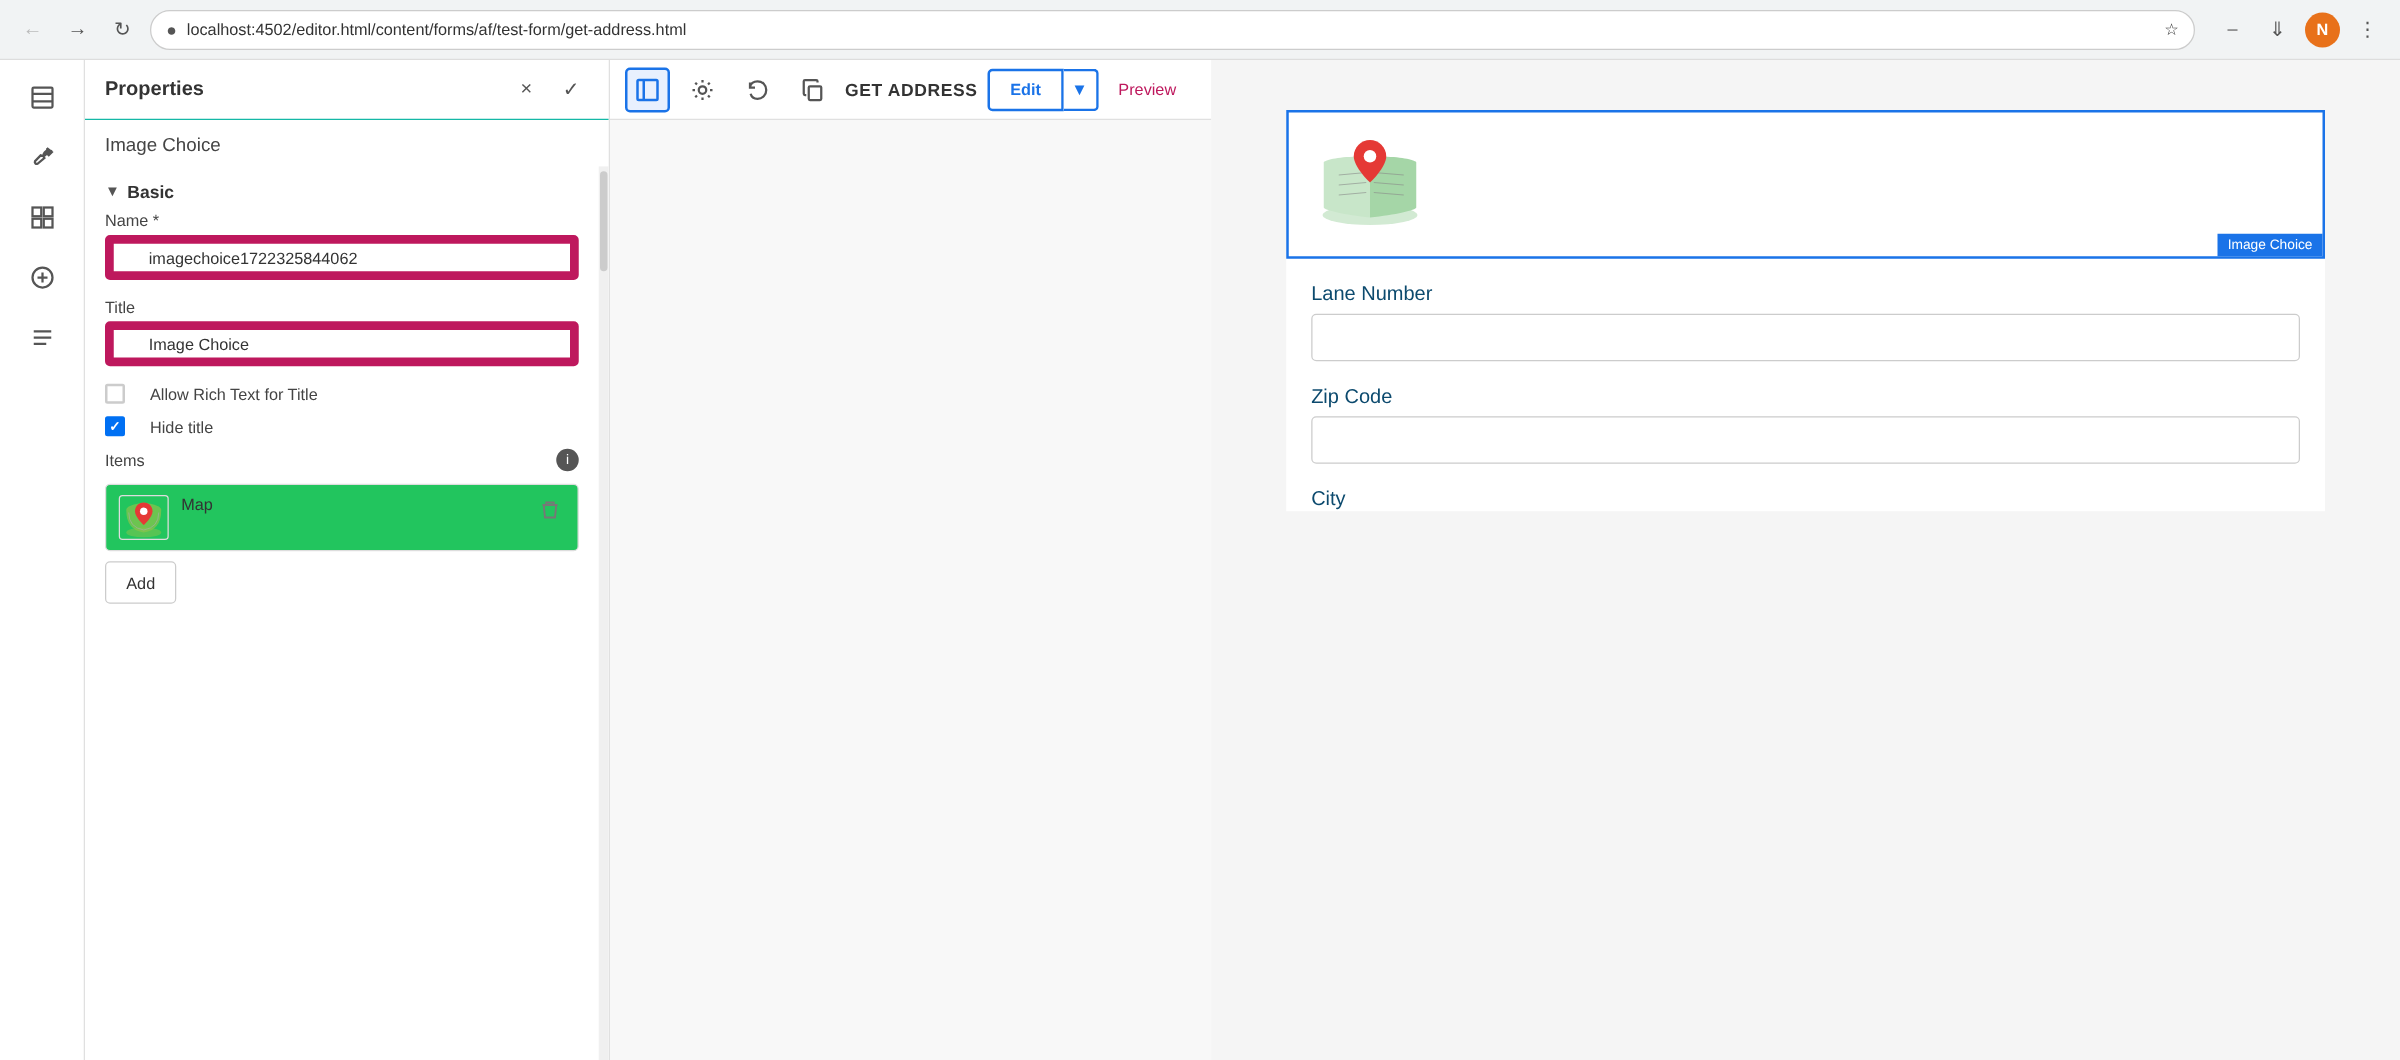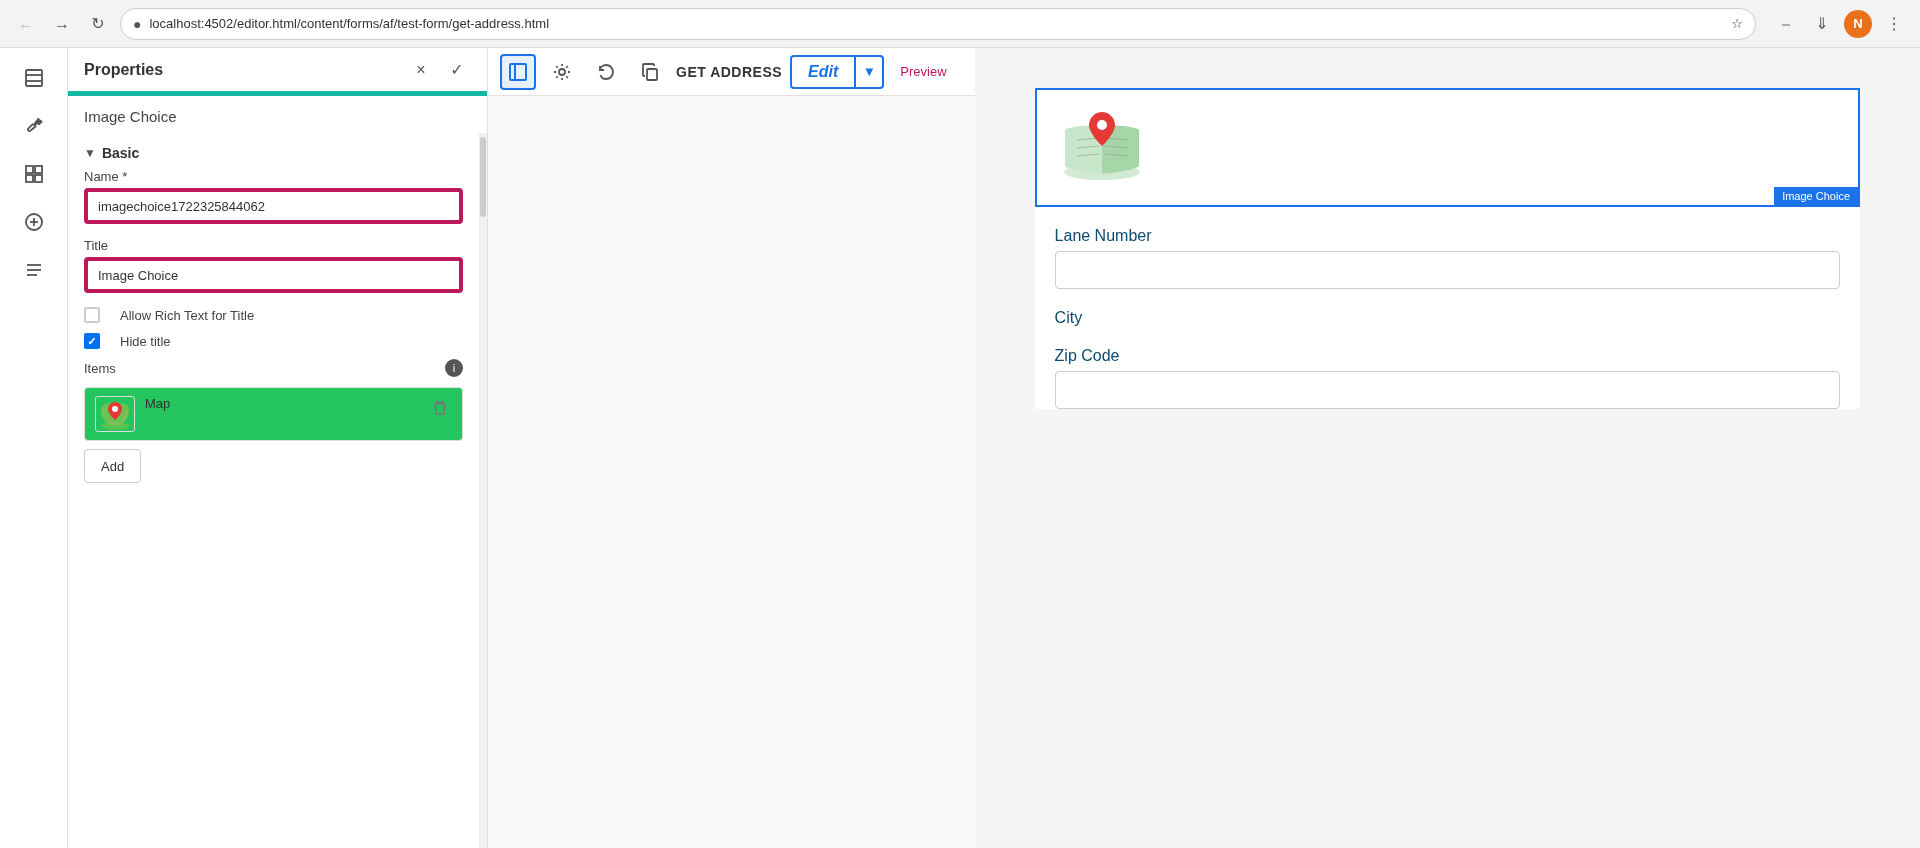--- a/index.html
+++ b/index.html
@@ -93,21 +93,21 @@
       display: flex;
       flex-direction: column;
       overflow: hidden;
     }
     .properties-header {
       height: 48px;
       display: flex;
       align-items: center;
       justify-content: space-between;
       padding: 0 16px;
-      border-bottom: 5px solid #14b8a6;
+      border-bottom: 1px solid #14b8a6;
     }
     .properties-title {
       font-size: 16px;
       font-weight: 600;
       color: #333;
     }
     .properties-header-actions {
       display: flex; gap: 8px;
     }
     .properties-action-btn {
@@ -146,23 +146,23 @@
       margin-bottom: 14px;
     }
     .field-label {
       font-size: 13px;
       color: #444;
       margin-bottom: 4px;
     }
     .field-input {
       width: 100%;
       height: 36px;
-      border: 4px solid #be185d;
+      border: 7px solid #be185d;
       border-radius: 4px;
-      padding: 0 10px;
+      padding: 0 28px;
       font-size: 13px;
       color: #333;
       background: white;
       outline: none;
     }
 
     .checkbox-row {
       display: flex;
       align-items: center;
       gap: 20px;
@@ -300,25 +300,24 @@
       display: flex;
       align-items: center;
       gap: 0;
     }
     .edit-btn {
       height: 34px;
       padding: 0 16px;
       border: 2px solid #1a73e8;
       border-radius: 4px 0 0 4px;
       background: white;
-      font-size: 16px;
+      font-size: 13px;
       color: #1a73e8;
       cursor: pointer;
       font-weight: 600;
-      font-style: italic;
     }
     .edit-dropdown-btn {
       height: 34px;
       width: 28px;
       border: 2px solid #1a73e8;
       border-left: none;
       border-radius: 0 4px 4px 0;
       background: white;
       cursor: pointer;
       display: flex; align-items: center; justify-content: center;
@@ -628,25 +627,25 @@
         <div class="form-section">
           <div style="height: 20px;"></div>
 
           <div class="form-field-group">
             <div class="form-field-label">Lane Number</div>
             <input class="form-field-input" type="text" style="">
           </div>
 
 
           <div class="form-field-group">
-            <div class="form-field-label">City</div>
-          </div>
-
-          <div class="form-field-group">
             <div class="form-field-label">Zip Code</div>
             <input class="form-field-input" type="text" style="">
+          </div>
+
+          <div class="form-field-group">
+            <div class="form-field-label">City</div>
           </div>
 
         </div>
       </div>
     </div>
   </div>
 </div>
 
 </body></html>

